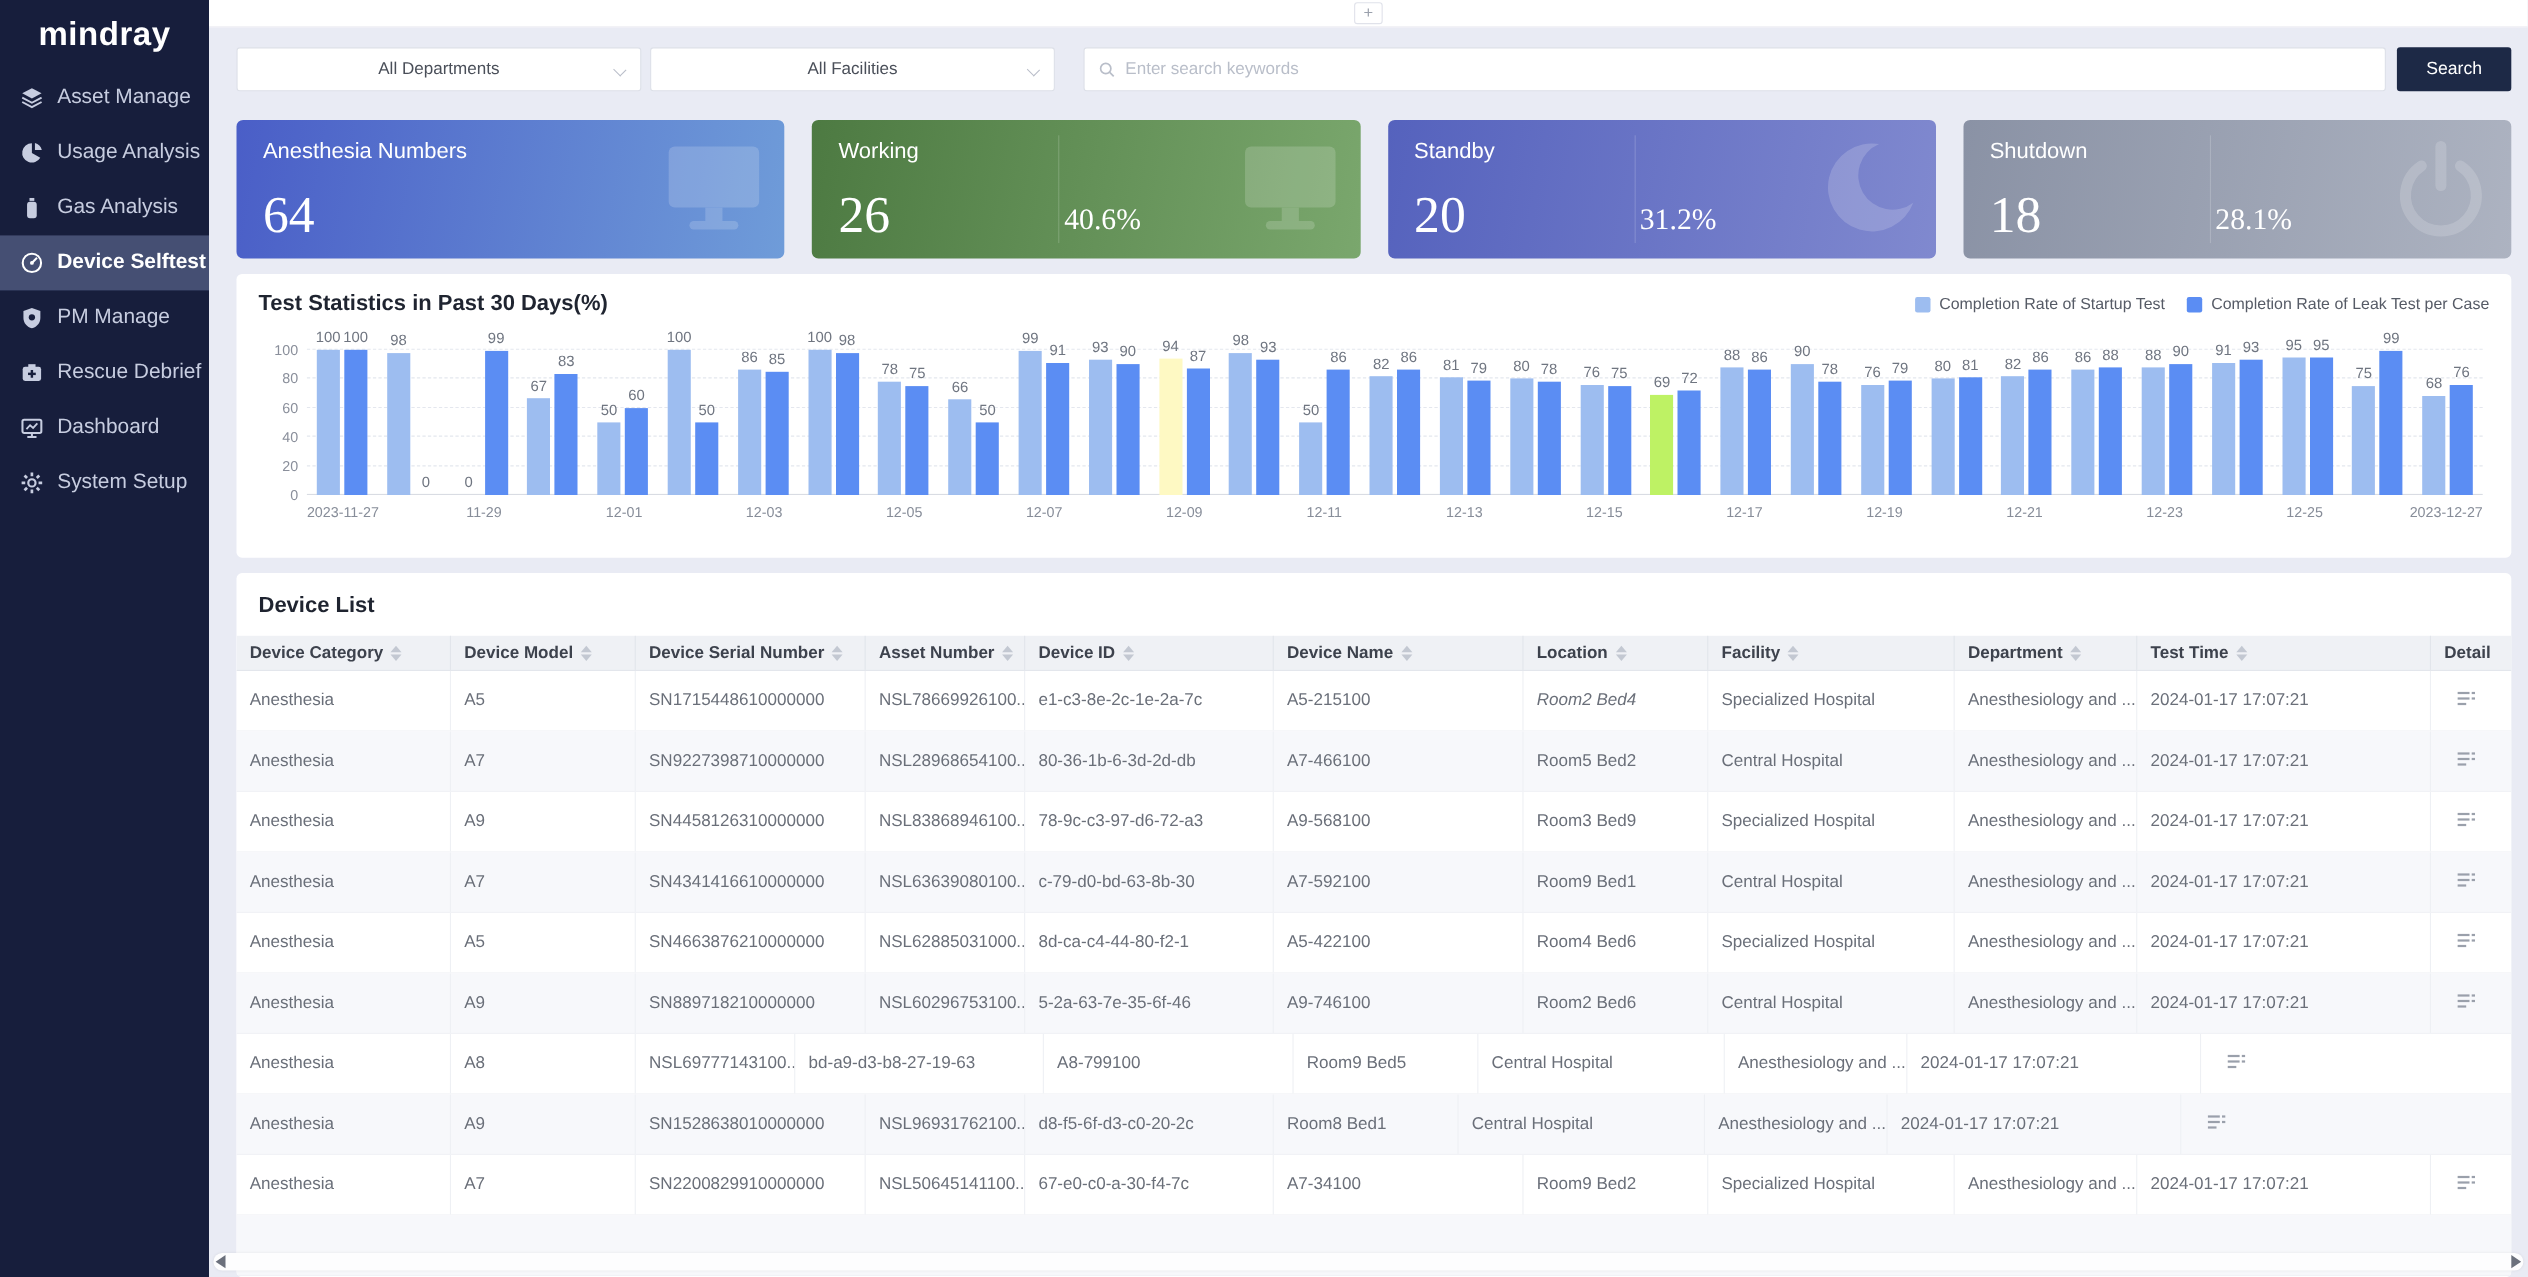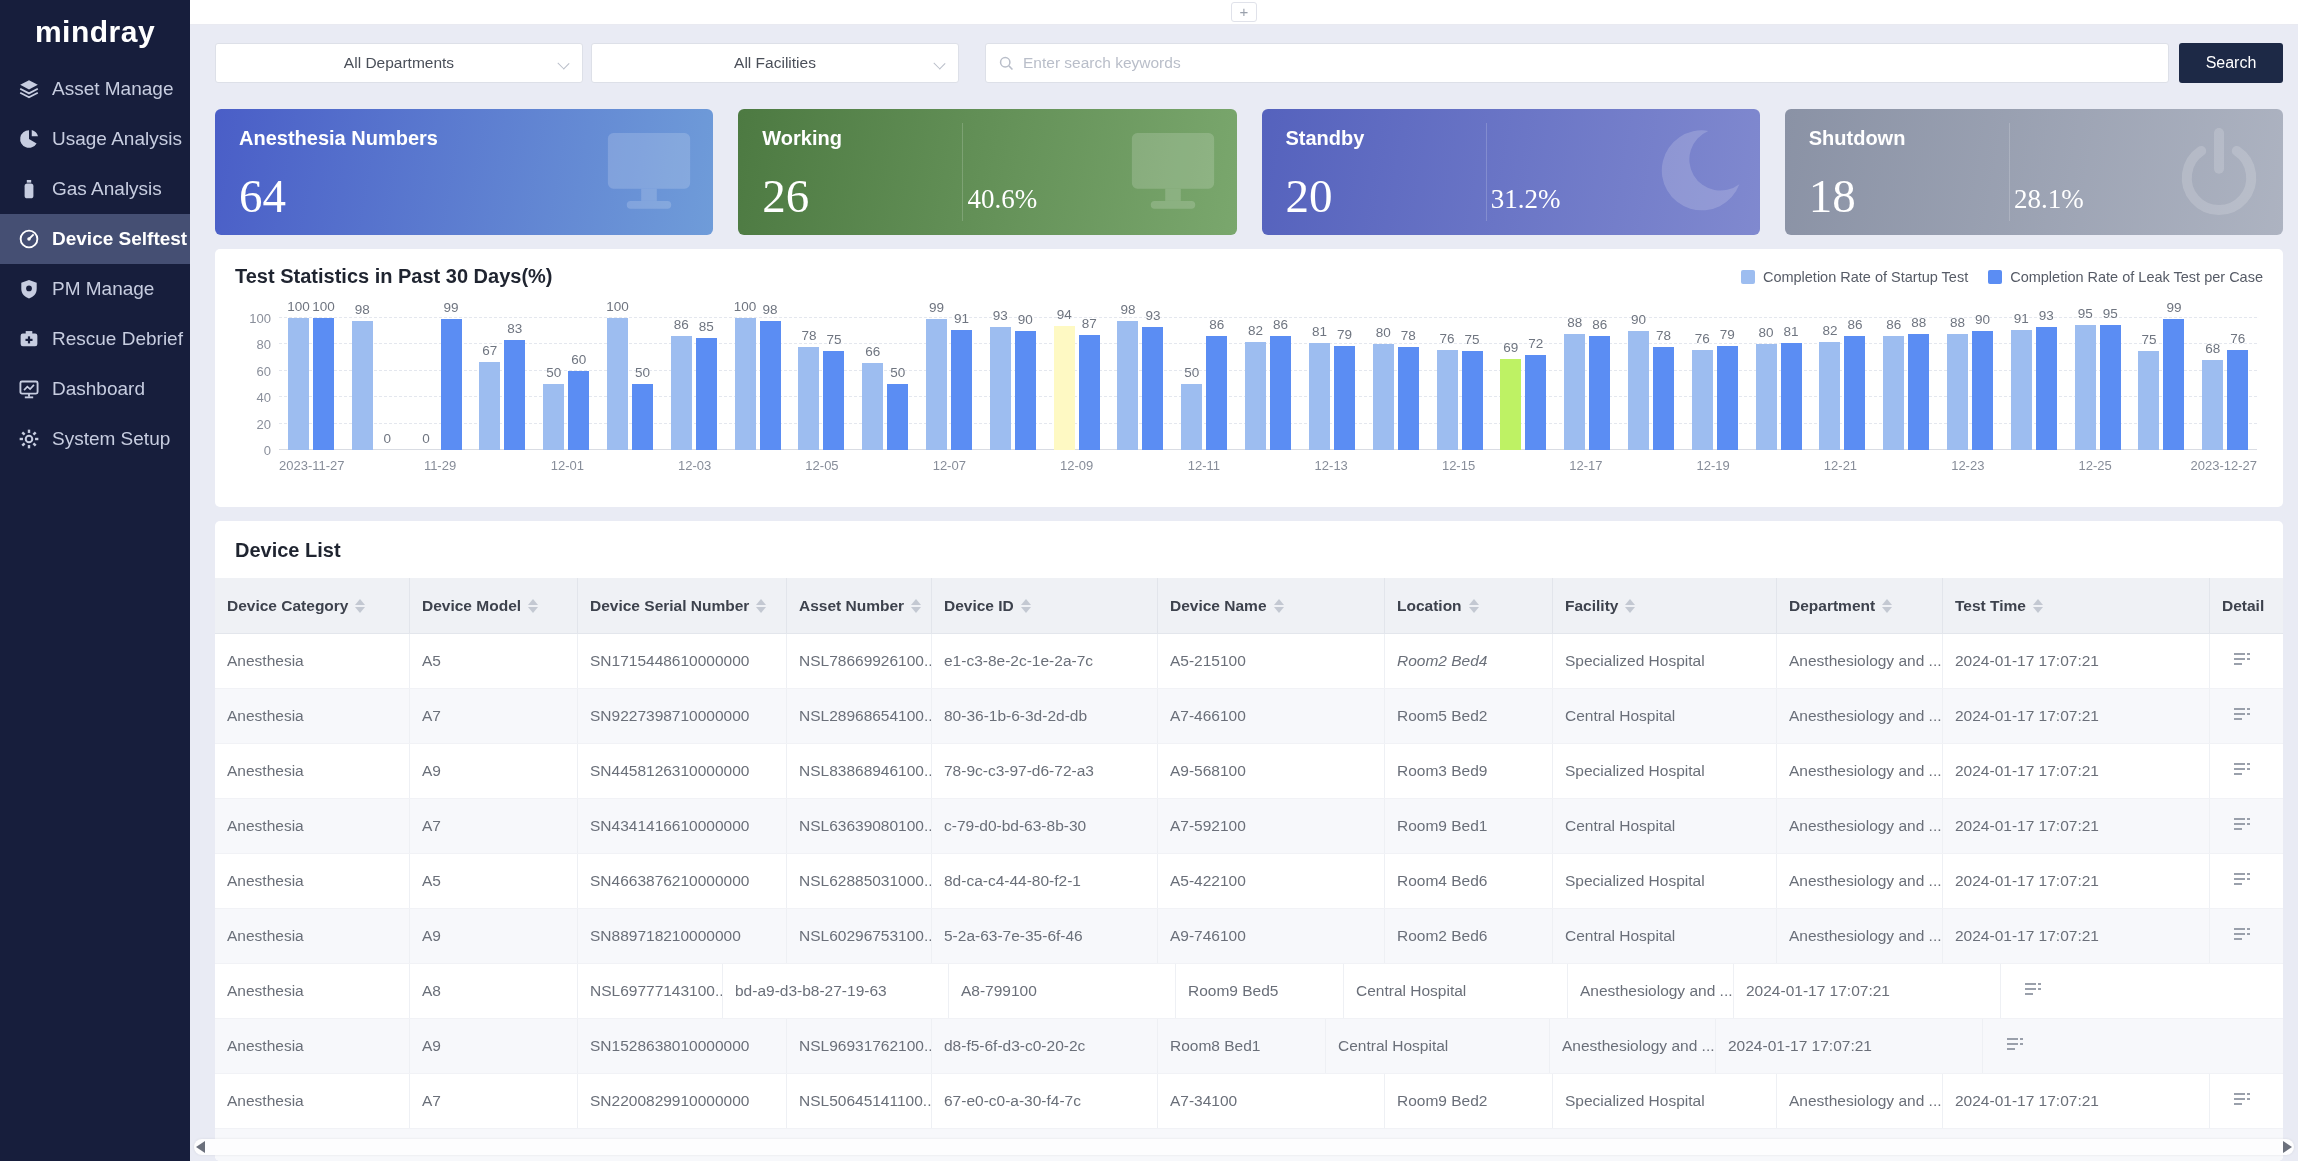--- a/index.html
+++ b/index.html
@@ -40,21 +40,21 @@
                       font-family:"Liberation Sans",sans-serif; background:transparent; }
   .search-box input::placeholder { color:#b9bec9; }
   .search-btn { margin-left:10px; width:104px; height:40px; background:#1d2946; color:#fff;
                 border:none; border-radius:3px; font-size:16px; cursor:pointer;
                 font-family:"Liberation Sans",sans-serif; }
 
   
   .cards-row { margin-top:26px; display:flex; gap:25px; }
   .card { flex:1; height:126px; border-radius:6px; position:relative; padding:18px 24px;
           color:#fff; overflow:hidden; }
-  .card .c-title { font-size:20px; font-weight:700; }
+  .card .c-title { font-size:20px; font-weight:400; }
   .card .c-value { position:absolute; left:24px; bottom:12px; font-family:"Liberation Serif",serif;
                    font-size:47px; }
   .card .c-pct { position:absolute; left:46%; bottom:20px; font-family:"Liberation Serif",serif;
                  font-size:27px; }
   .card .c-div { position:absolute; left:45%; top:14px; bottom:14px; width:1px;
                  background:rgba(255,255,255,.18); }
   .card .c-icon { position:absolute; right:14px; top:50%; transform:translateY(-50%);
                   width:100px; height:100px; opacity:.17; }
 
   
@@ -76,21 +76,21 @@
   .slot { flex:1; height:100%; display:flex; justify-content:center; align-items:flex-end; gap:4px; }
   .bar { width:21px; position:relative; }
   .bar .val { position:absolute; top:-19px; left:50%; transform:translateX(-50%);
               font-size:13.5px; color:#6f7580; white-space:nowrap; }
   .xlabels { display:flex; margin:8px 6px 0 44px; }
   .xl { flex:1; text-align:center; font-size:13px; color:#878d99; white-space:nowrap; }
 
   
   .device-panel { margin-top:14px; height:640px; padding-top:18px; overflow:hidden; }
   .device-title { font-size:20px; font-weight:700; color:#1f2430; margin:0 0 16px 20px; }
-  .t-head { display:flex; background:#eff1f5; border-bottom:1px solid #e3e6ec; height:56px; }
+  .t-head { display:flex; background:#eff1f5; border-bottom:1px solid #e3e6ec; height:32px; }
   .t-hcell { display:flex; align-items:center; padding-left:12px; font-size:15.5px; font-weight:700;
              color:#3d424d; border-right:1px solid #e2e5eb; }
   .t-hcell:last-child { border-right:none; }
   .sort { display:inline-flex; flex-direction:column; gap:2px; margin-left:7px; cursor:pointer; }
   .sort i { width:0; height:0; border-left:5px solid transparent; border-right:5px solid transparent; display:block; }
   .sort .up { border-bottom:6px solid #c3c8d2; }
   .sort .dn { border-top:6px solid #c3c8d2; }
   .t-row { display:flex; height:55px; border-bottom:1px solid #f1f2f6; background:#fff; }
   .t-row:nth-child(even) { background:#f7f8fb; }
   .t-cell { display:flex; align-items:center; padding-left:12px; font-size:15.5px; color:#6a6f79;

